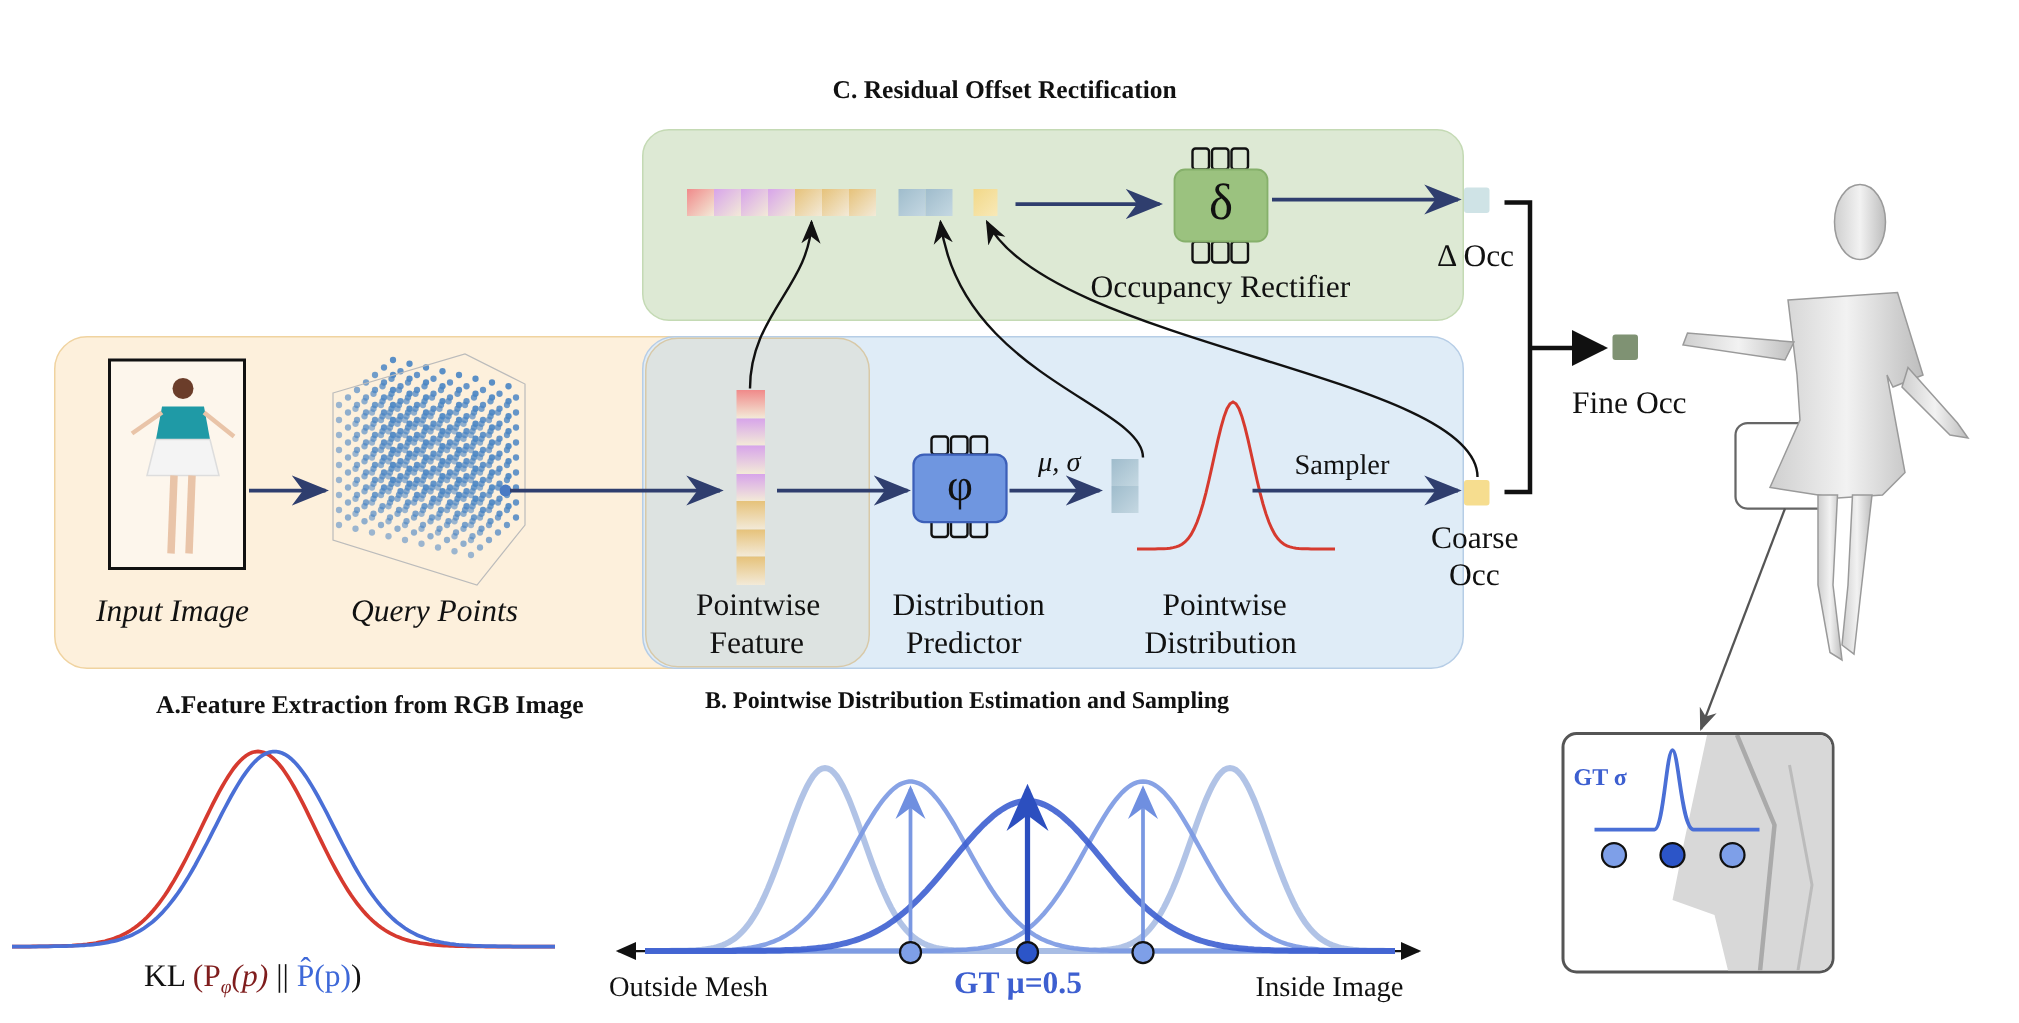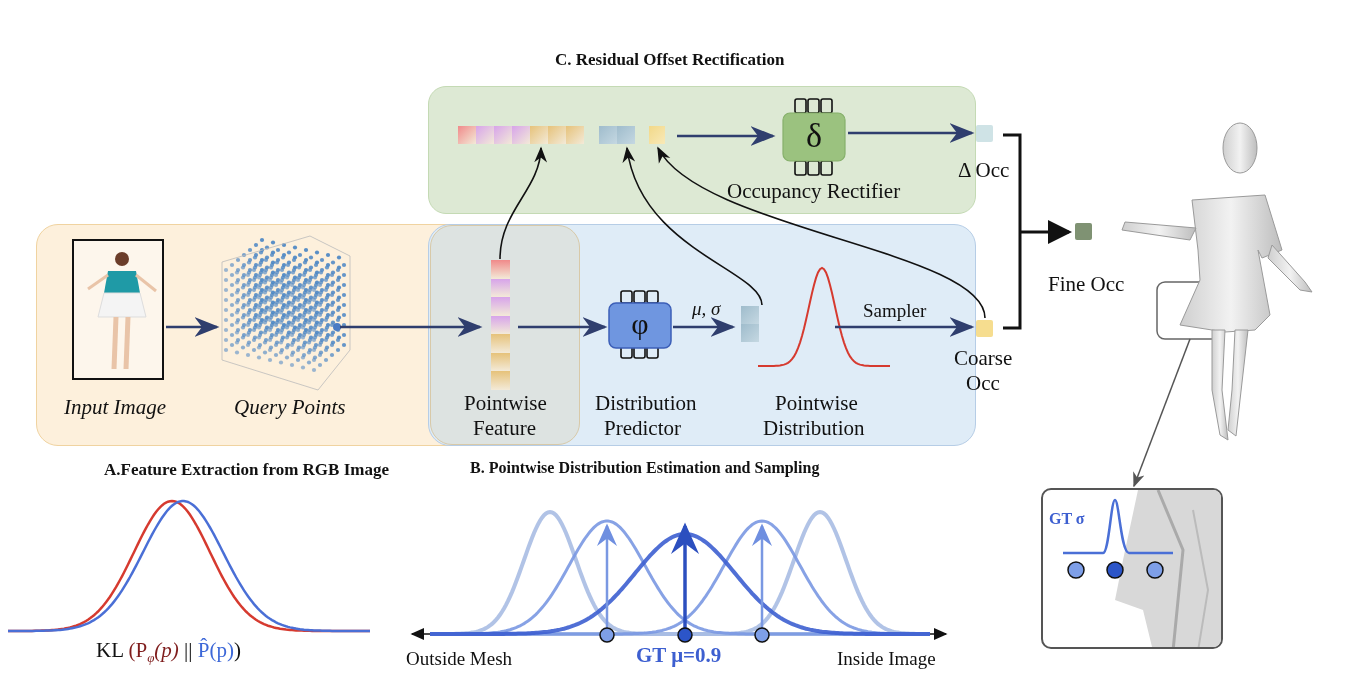--- a/index.html
+++ b/index.html
@@ -662,21 +662,21 @@
   <rect x="821" y="161" width="11" height="14" fill="none" stroke="#111" stroke-width="1.6" rx="2"></rect>
   <rect x="783" y="113" width="62" height="48" rx="7" fill="#9bc27f" stroke="#86b06b" stroke-width="1.2"></rect>
 </svg>
 <div class="abs" style="left:783px;top:114px;width:62px;text-align:center;font-size:34px;line-height:44px;">δ</div>
 <div class="lbl" style="left:727px;top:178px;">Occupancy Rectifier</div>
 
 <div class="cell" style="left:976px;top:125px;width:17px;height:17px;background:#cfe3e6;border-radius:2px;"></div>
 <div class="lbl" style="left:958px;top:157px;">Δ Occ</div>
 
 <div class="cell" style="left:1075px;top:223px;width:17px;height:17px;background:#7f9273;border-radius:2px;"></div>
-<div class="lbl" style="left:1048px;top:255px;margin-top:16px;">Fine Occ</div>
+<div class="lbl" style="left:1048px;top:255px;">Fine Occ</div>
 
 <svg width="1346" height="682">
   <defs>
     <marker id="ah" markerWidth="10" markerHeight="10" refX="9" refY="5" orient="auto">
       <path d="M0 1 L10 5 L0 9 L3 5 Z" fill="#2f3e6e"></path>
     </marker>
     <marker id="ahk" markerWidth="10" markerHeight="10" refX="9" refY="5" orient="auto">
       <path d="M0 1 L10 5 L0 9 L3 5 Z" fill="#111"></path>
     </marker>
     <marker id="ahkb" markerWidth="8" markerHeight="8" refX="7" refY="4" orient="auto">
@@ -770,13 +770,13 @@
     <path d="M430 634.0 L432 634.0 L434 634.0 L436 634.0 L438 634.0 L440 634.0 L442 634.0 L444 634.0 L446 634.0 L448 634.0 L450 634.0 L452 634.0 L454 634.0 L456 634.0 L458 634.0 L460 634.0 L462 634.0 L464 634.0 L466 634.0 L468 634.0 L470 634.0 L472 634.0 L474 634.0 L476 634.0 L478 634.0 L480 634.0 L482 634.0 L484 634.0 L486 634.0 L488 634.0 L490 634.0 L492 633.9 L494 633.9 L496 633.9 L498 633.9 L500 633.9 L502 633.9 L504 633.9 L506 633.8 L508 633.8 L510 633.8 L512 633.7 L514 633.7 L516 633.7 L518 633.6 L520 633.6 L522 633.5 L524 633.4 L526 633.4 L528 633.3 L530 633.2 L532 633.1 L534 633.0 L536 632.8 L538 632.7 L540 632.5 L542 632.3 L544 632.1 L546 631.9 L548 631.7 L550 631.4 L552 631.1 L554 630.8 L556 630.4 L558 630.0 L560 629.6 L562 629.1 L564 628.7 L566 628.1 L568 627.5 L570 626.9 L572 626.2 L574 625.5 L576 624.7 L578 623.9 L580 623.0 L582 622.0 L584 621.0 L586 619.9 L588 618.8 L590 617.6 L592 616.3 L594 614.9 L596 613.5 L598 612.0 L600 610.4 L602 608.8 L604 607.1 L606 605.3 L608 603.4 L610 601.5 L612 599.6 L614 597.5 L616 595.4 L618 593.3 L620 591.0 L622 588.8 L624 586.5 L626 584.2 L628 581.8 L630 579.4 L632 577.0 L634 574.6 L636 572.1 L638 569.7 L640 567.3 L642 564.9 L644 562.6 L646 560.2 L648 558.0 L650 555.7 L652 553.6 L654 551.5 L656 549.5 L658 547.6 L660 545.8 L662 544.0 L664 542.4 L666 541.0 L668 539.6 L670 538.4 L672 537.3 L674 536.4 L676 535.6 L678 535.0 L680 534.5 L682 534.2 L684 534.0 L686 534.0 L688 534.2 L690 534.5 L692 535.0 L694 535.6 L696 536.4 L698 537.3 L700 538.4 L702 539.6 L704 541.0 L706 542.4 L708 544.0 L710 545.8 L712 547.6 L714 549.5 L716 551.5 L718 553.6 L720 555.7 L722 558.0 L724 560.2 L726 562.6 L728 564.9 L730 567.3 L732 569.7 L734 572.1 L736 574.6 L738 577.0 L740 579.4 L742 581.8 L744 584.2 L746 586.5 L748 588.8 L750 591.0 L752 593.3 L754 595.4 L756 597.5 L758 599.6 L760 601.5 L762 603.4 L764 605.3 L766 607.1 L768 608.8 L770 610.4 L772 612.0 L774 613.5 L776 614.9 L778 616.3 L780 617.6 L782 618.8 L784 619.9 L786 621.0 L788 622.0 L790 623.0 L792 623.9 L794 624.7 L796 625.5 L798 626.2 L800 626.9 L802 627.5 L804 628.1 L806 628.7 L808 629.1 L810 629.6 L812 630.0 L814 630.4 L816 630.8 L818 631.1 L820 631.4 L822 631.7 L824 631.9 L826 632.1 L828 632.3 L830 632.5 L832 632.7 L834 632.8 L836 633.0 L838 633.1 L840 633.2 L842 633.3 L844 633.4 L846 633.4 L848 633.5 L850 633.6 L852 633.6 L854 633.7 L856 633.7 L858 633.7 L860 633.8 L862 633.8 L864 633.8 L866 633.9 L868 633.9 L870 633.9 L872 633.9 L874 633.9 L876 633.9 L878 633.9 L880 634.0 L882 634.0 L884 634.0 L886 634.0 L888 634.0 L890 634.0 L892 634.0 L894 634.0 L896 634.0 L898 634.0 L900 634.0 L902 634.0 L904 634.0 L906 634.0 L908 634.0 L910 634.0 L912 634.0 L914 634.0 L916 634.0 L918 634.0 L920 634.0 L922 634.0 L924 634.0 L926 634.0 L928 634.0 L930 634.0 " fill="none" stroke="#3d5fd0" stroke-width="4" stroke-opacity="0.9"></path>
     <line x1="607" y1="628" x2="607" y2="526" stroke="#7a98e2" stroke-width="2.5" marker-end="url(#gbl)"></line>
     <line x1="762" y1="628" x2="762" y2="526" stroke="#7a98e2" stroke-width="2.5" marker-end="url(#gbl)"></line>
     <line x1="685" y1="628" x2="685" y2="526" stroke="#2c4fbf" stroke-width="3.5" marker-end="url(#gbd)"></line>
     <circle cx="607" cy="635" r="7" fill="#7e9fe8" stroke="#111" stroke-width="1.5"></circle>
     <circle cx="685" cy="635" r="7" fill="#2c55c8" stroke="#111" stroke-width="1.5"></circle>
     <circle cx="762" cy="635" r="7" fill="#7e9fe8" stroke="#111" stroke-width="1.5"></circle>
   </svg>
 <div class="abs" style="left:406px;top:648px;font-size:19px;">Outside Mesh</div>
 <div class="abs" style="left:837px;top:648px;font-size:19px;">Inside Image</div>
-<div class="abs" style="left:636px;top:643px;font-size:21px;font-weight:bold;color:#3d5fd0;">GT μ=0.9</div>
+<div class="abs" style="left:636px;top:643px;font-size:21px;font-weight:bold;color:#3d5fd0;">GT μ=0.5</div>
 
 </body></html>

